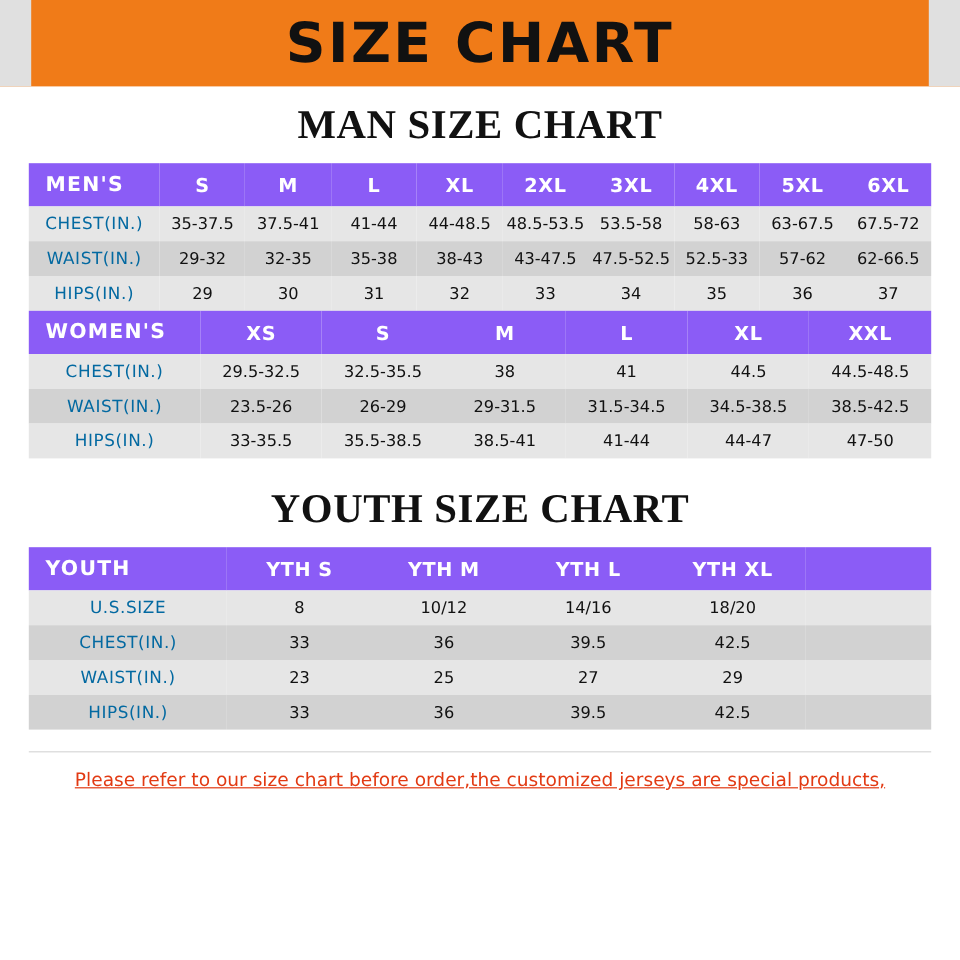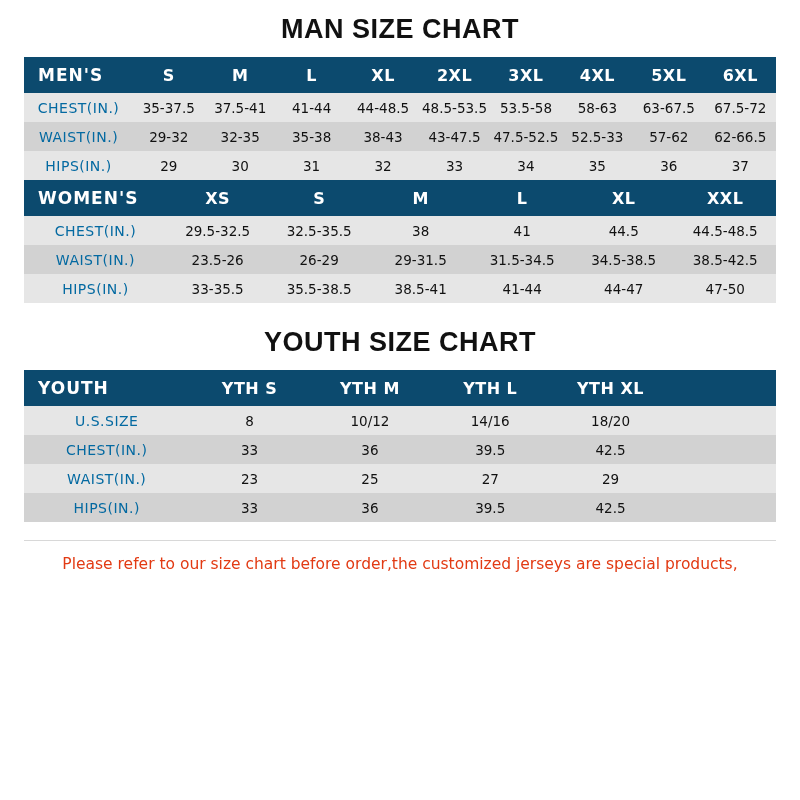--- a/index.html
+++ b/index.html
@@ -49,43 +49,43 @@
   .banner-edge-left { left: 0; }
   .banner-edge-right { right: 0; }
 
   .content {
     padding: 0 24px;
     box-sizing: border-box;
   }
 
   .section-title {
     text-align: center;
-    font-family: Liberation Sans, sans-serif;
+    font-family: Liberation Serif, serif;
     font-weight: bold;
-    font-size: 27px;
+    font-size: 34px;
     color: #111111;
     letter-spacing: 0.5px;
   }
   .section-title.man { margin: 14px 0 12px 0; }
   .section-title.women { margin: 22px 0 12px 0; }
   .section-title.youth { margin: 24px 0 12px 0; }
 
   table.size-table {
     width: 100%;
     border-collapse: collapse;
     table-layout: fixed;
   }
   table.size-table td, table.size-table th {
     text-align: center;
     vertical-align: middle;
     font-family: "DejaVu Sans", sans-serif;
   }
   
   .size-table thead tr {
-    background: #0c4a6e;
+    background: #8b5cf6;
   }
   .size-table thead th {
     color: #ffffff;
     font-weight: bold;
     height: 34px;
     font-size: 16px;
     letter-spacing: 0.5px;
   }
   .size-table thead th.rowlabel {
     text-align: left;
@@ -110,27 +110,32 @@
   .note {
     margin-top: 18px;
     border-top: 1px solid #d8d8d8;
     padding: 12px 10px 0 10px;
     color: #e23a13;
     font-family: "DejaVu Sans", sans-serif;
     font-size: 15.5px;
     line-height: 1.45;
     text-align: center;
   }
-  .note-line { display: block; }
+  .note-line { display: block; text-decoration: underline; }
 </style>
 </head>
 <body>
 
 <div class="page">
 
+  <div class="banner">
+    <div class="banner-edge-left"></div>
+    <div class="banner-edge-right"></div>
+    <div class="banner-title">SIZE CHART</div>
+  </div>
 
   <div class="content">
 
     <div class="section-title man">MAN SIZE CHART</div>
     <table class="size-table">
       <colgroup>
         <col style="width:14.5%">
         <col style="width:9.5%">
           <col style="width:9.5%">
           <col style="width:9.5%">

